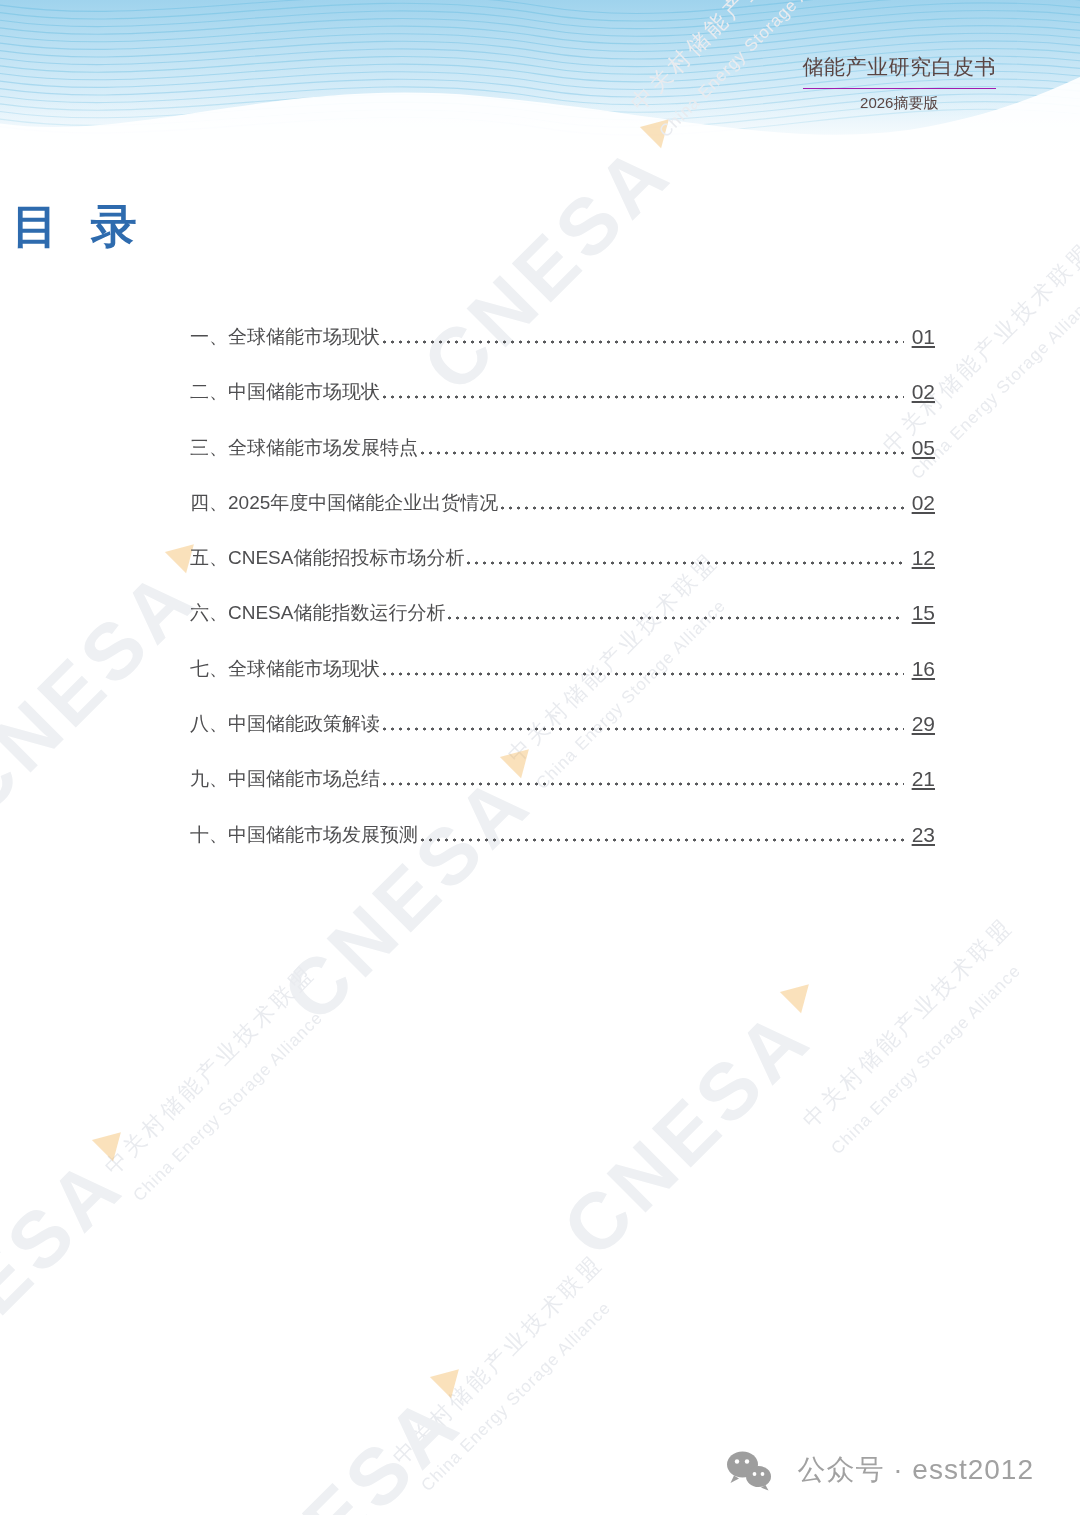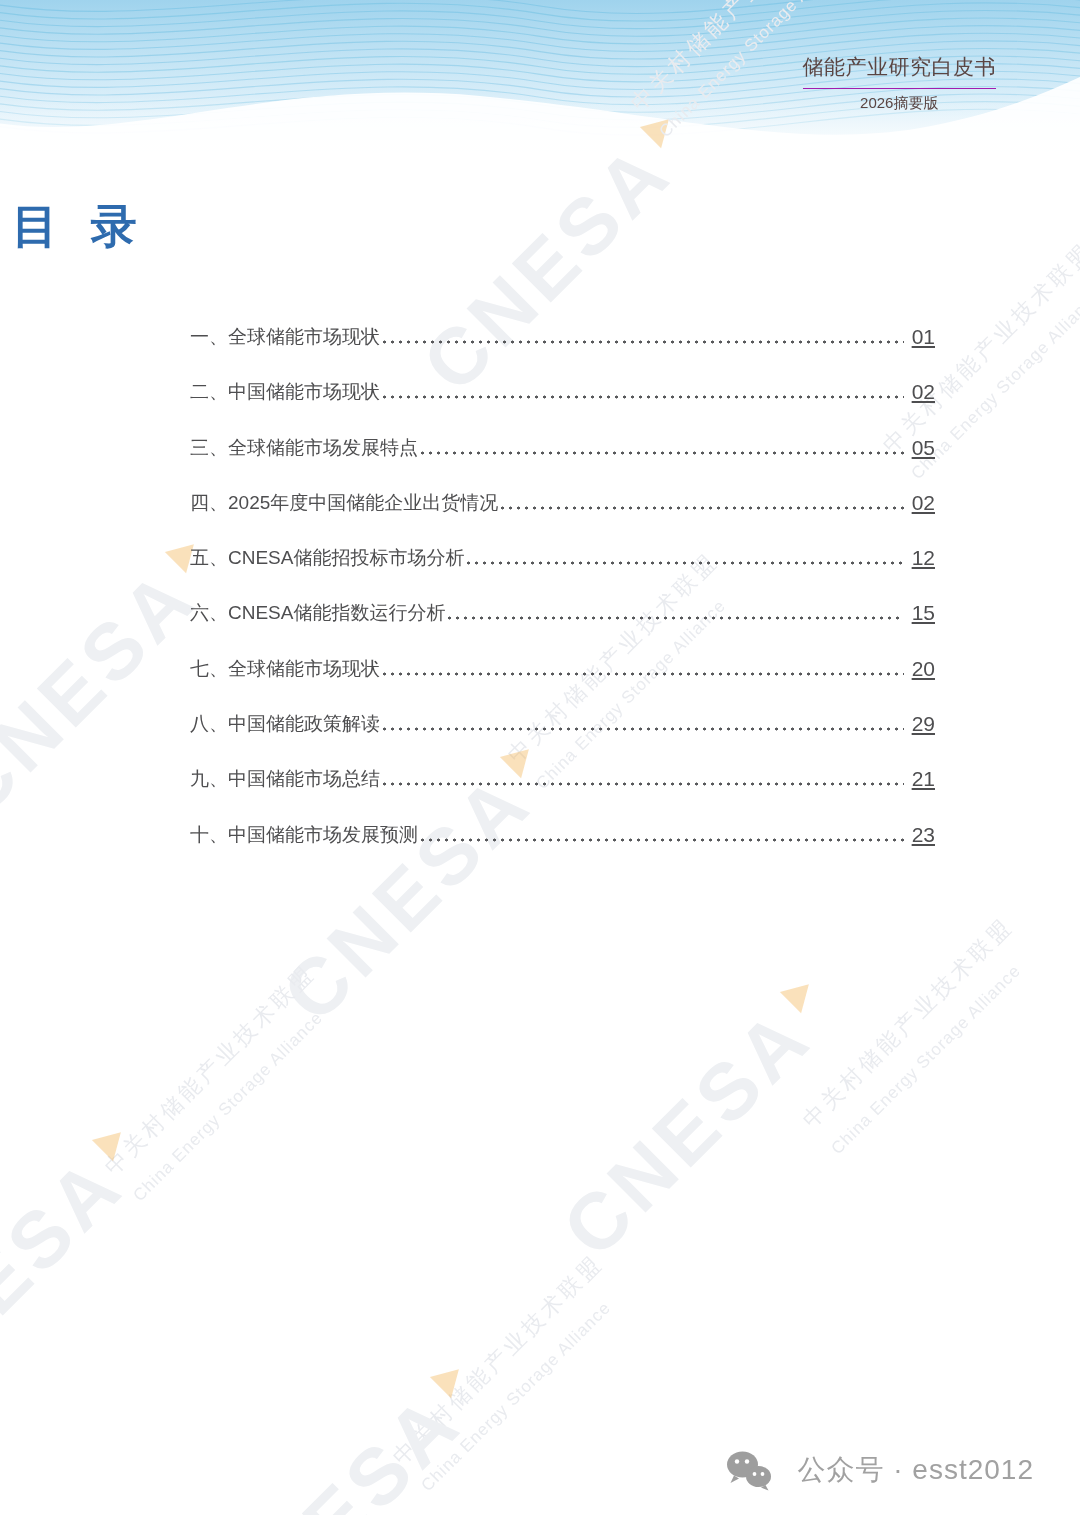--- a/index.html
+++ b/index.html
@@ -174,21 +174,21 @@
 
     <div class="toc-row">
       <span class="toc-label">六、CNESA储能指数运行分析</span>
       <span class="toc-dots"></span>
       <span class="toc-page">15</span>
     </div>
 
     <div class="toc-row">
       <span class="toc-label">七、全球储能市场现状</span>
       <span class="toc-dots"></span>
-      <span class="toc-page">20</span>
+      <span class="toc-page">16</span>
     </div>
 
     <div class="toc-row">
       <span class="toc-label">八、中国储能政策解读</span>
       <span class="toc-dots"></span>
       <span class="toc-page">29</span>
     </div>
 
     <div class="toc-row">
       <span class="toc-label">九、中国储能市场总结</span>

